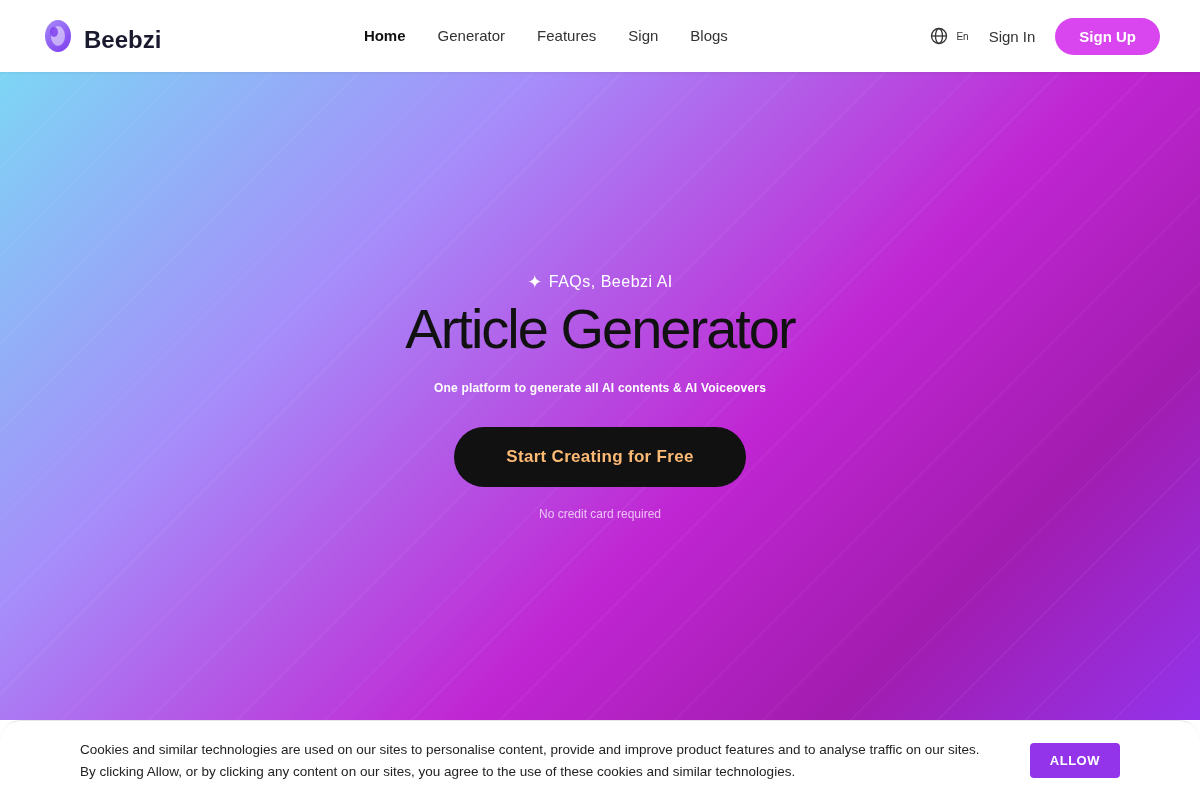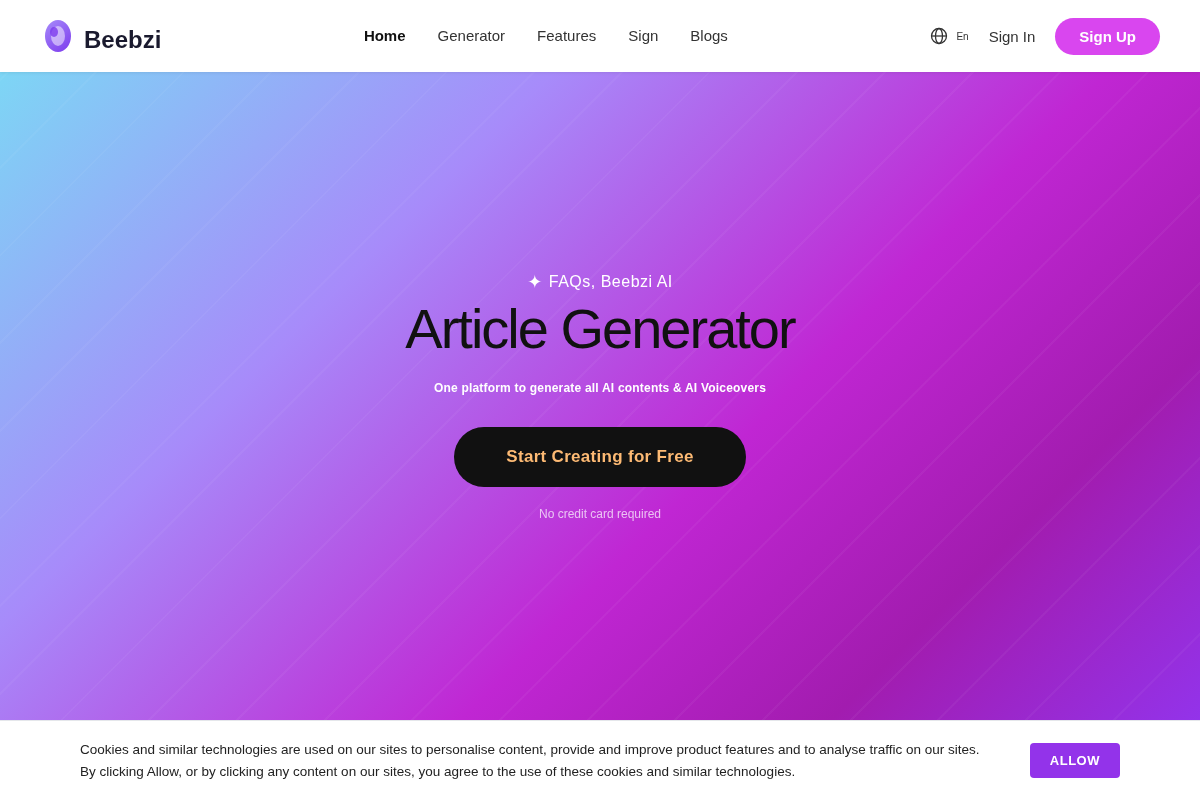--- a/index.html
+++ b/index.html
@@ -180,20 +180,21 @@
     .cookie-banner {
       position: relative;
       background: #fff;
       padding: 24px 80px 24px 80px;
       border-top: 1px solid #e5e7eb;
       height: 80px;
       display: flex;
       align-items: center;
       justify-content: space-between;
       gap: 44px;
+      border-radius: 21px;
     }
     .cookie-text {
       font-size: 13.5px;
       color: #222;
       line-height: 1.6;
       flex: 1;
     }
     .allow-btn {
       background: #9333ea;
       color: #fff;

